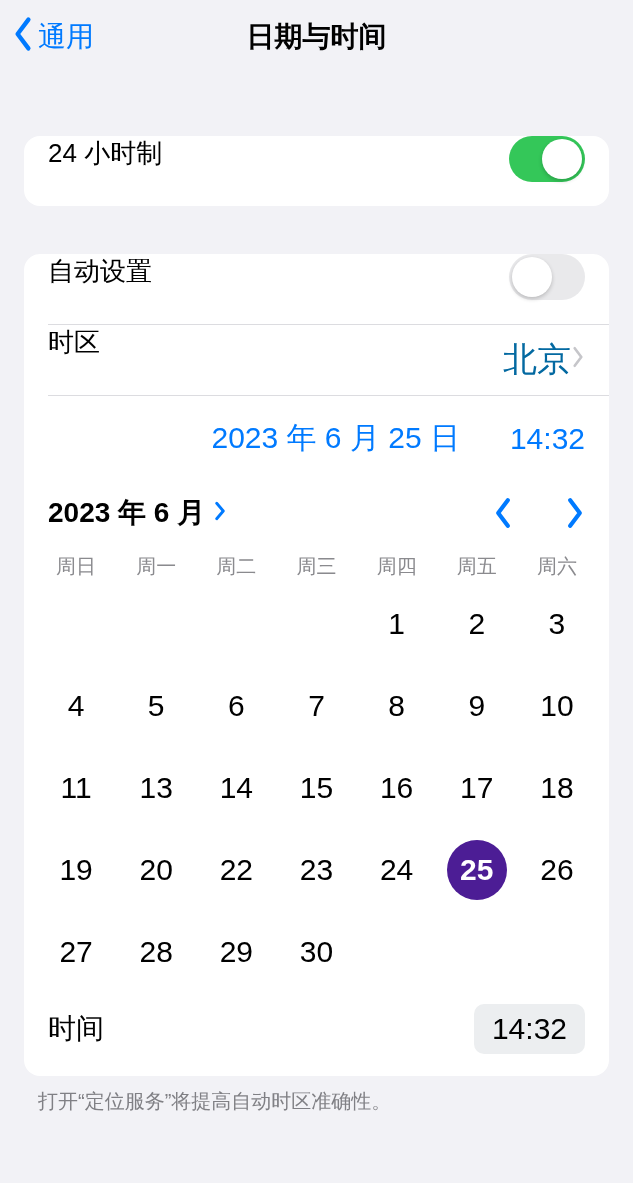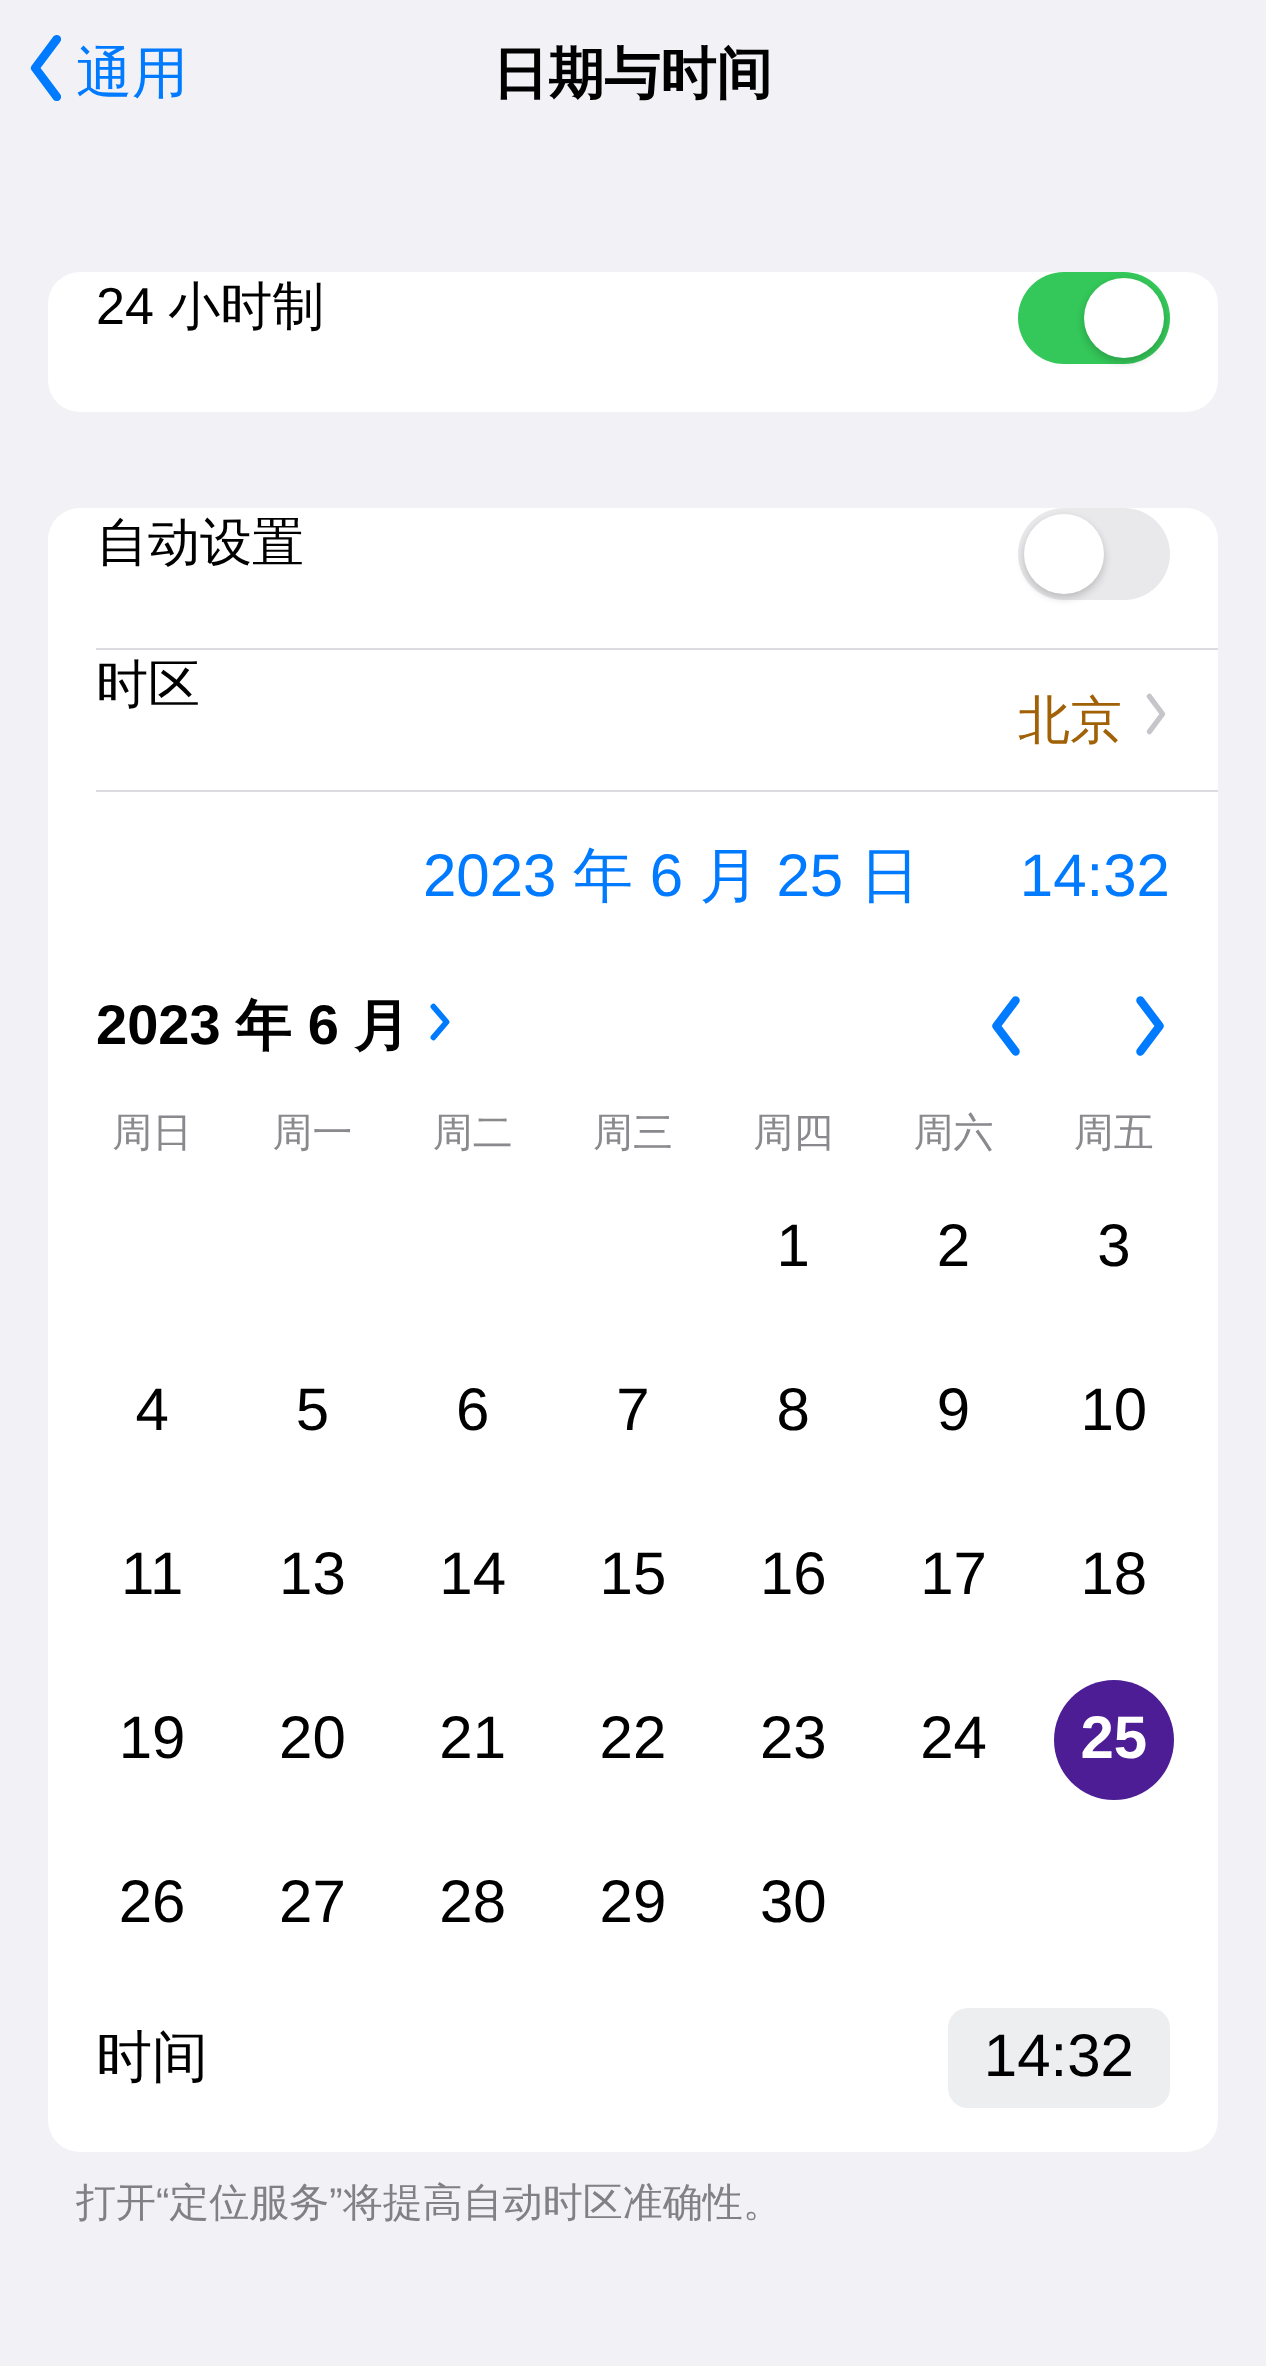--- a/index.html
+++ b/index.html
@@ -75,21 +75,21 @@
       width: 40px;
       height: 40px;
       border-radius: 50%;
       background: #fff;
       box-shadow: 0 2px 4px rgba(0,0,0,.2);
     }
     .switch.on .knob { right: 3px; }
     .switch:not(.on) .knob { left: 3px; }
 
     
-    .row-value { display: flex; align-items: center; gap: 10px; color: #a16207; font-size: 26px; }
+    .row-value { display: flex; align-items: center; color: #0369a1; font-size: 34px; }
     .chev { color: #c6c6ca; font-size: 24px; }
 
     
     .dt-row {
       display: flex;
       justify-content: flex-end;
       align-items: center;
       gap: 50px;
       padding: 22px 24px;
       font-size: 30px;
@@ -253,22 +253,22 @@
       </div>
     </div>
   </div>
 
   <div class="weekday-row" id="weekday-row">
       <div class="wd">周日</div>
       <div class="wd">周一</div>
       <div class="wd">周二</div>
       <div class="wd">周三</div>
       <div class="wd">周四</div>
+      <div class="wd">周五</div>
       <div class="wd">周六</div>
-      <div class="wd">周五</div>
     </div>
   <div class="days" id="days-grid">
       <div class="day blank"></div>
       <div class="day blank"></div>
       <div class="day blank"></div>
       <div class="day blank"></div>
       <div class="day">
         <div class="bubble">1</div>
       </div>
       <div class="day">
@@ -319,23 +319,20 @@
       <div class="day">
         <div class="bubble">18</div>
       </div>
       <div class="day">
         <div class="bubble">19</div>
       </div>
       <div class="day">
         <div class="bubble">20</div>
       </div>
       <div class="day">
-        <div class="bubble">21</div>
-      </div>
-      <div class="day">
         <div class="bubble">22</div>
       </div>
       <div class="day">
         <div class="bubble">23</div>
       </div>
       <div class="day">
         <div class="bubble">24</div>
       </div>
       <div class="day selected">
         <div class="bubble">25</div>

